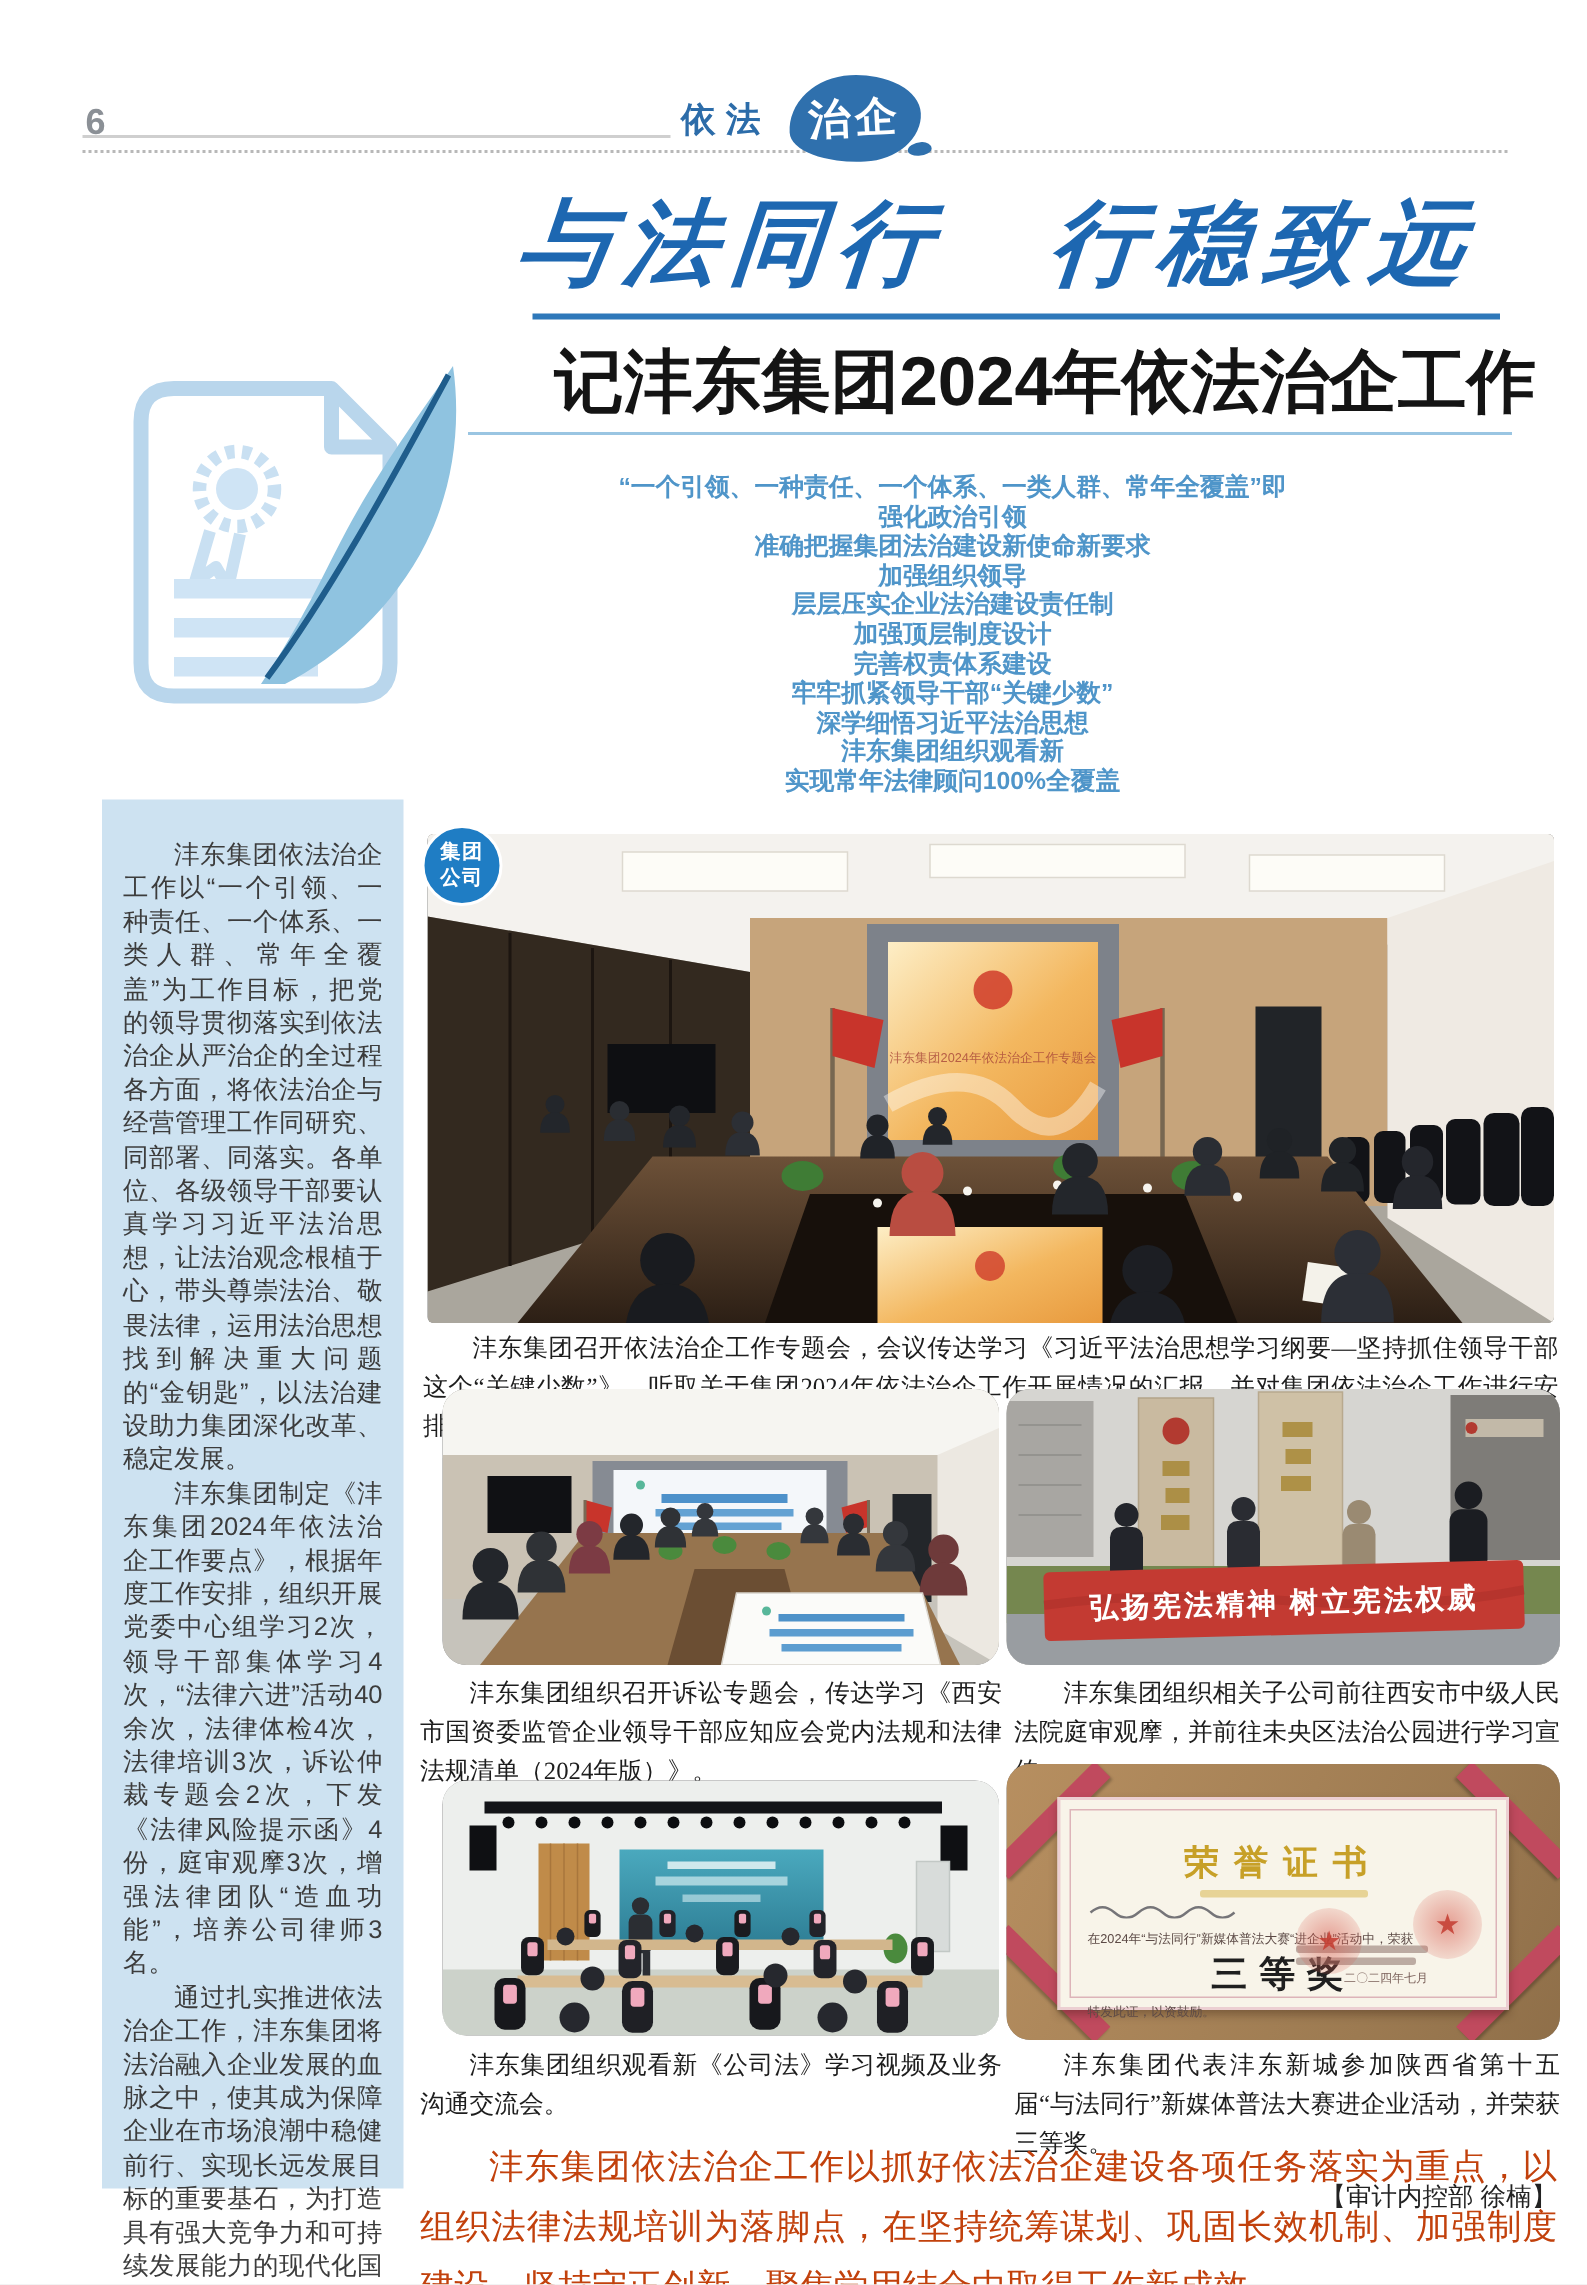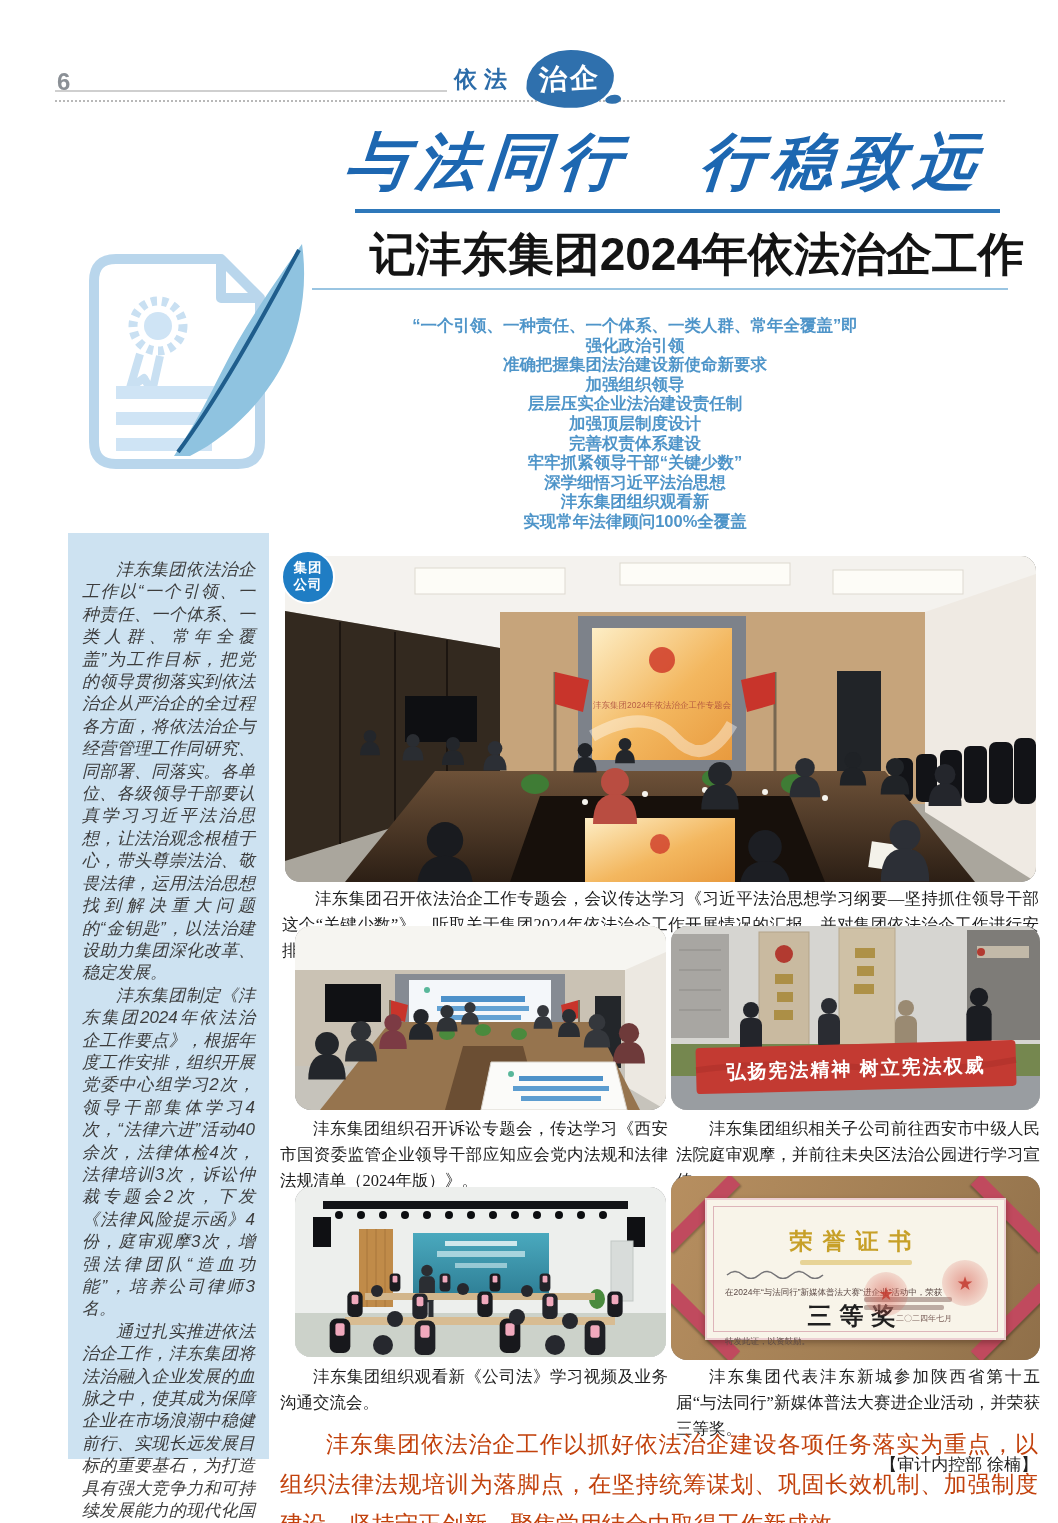--- a/index.html
+++ b/index.html
@@ -22,24 +22,24 @@
     font-size:62px;color:#1d67b1;letter-spacing:9px;transform:skewX(-5deg);white-space:nowrap;}
   .uline-b{height:4px;background:#2e78ba;}
   .uline-l{height:2px;background:#9ac5e2;}
   .art-title{width:760px;text-align:center;font-weight:bold;font-size:46px;color:#141414;white-space:nowrap;}
   
   .summary{width:676px;text-align:center;color:#4f95c9;font-size:16.5px;font-weight:600;}
   .summary div{line-height:19.6px;}
   
   .sidebar{width:201px;height:926px;background:#cde2f1;box-sizing:border-box;padding:26px 14px 0;
     font-size:17px;line-height:22.4px;color:#3c3c3c;text-align:justify;}
-  .sidebar p{margin:0;text-indent:2em;font-style:italic;}
+  .sidebar p{margin:0;text-indent:2em;}
   
   .photo{overflow:hidden;background:#888;}
-  .r8{border-radius:15px;} .r16{border-radius:16px;}
+  .r8{border-radius:4px;} .r16{border-radius:16px;}
   .photo svg{display:block;}
   .badge{width:50px;height:50px;border-radius:50%;background:#1f7dc4;border:2px solid #fff;color:#fff;
     display:flex;flex-direction:column;align-items:center;justify-content:center;font-size:13.5px;font-weight:bold;line-height:1.25;letter-spacing:1px;}
   
   .cap{font-family:"Liberation Serif",serif;font-size:16.5px;line-height:26px;color:#1d1d1d;text-align:justify;text-indent:2em;}
   
   .closing{width:758px;font-size:23px;line-height:40px;color:#c2410c;text-align:justify;text-indent:2em;}
   .byline{width:180px;text-align:right;font-size:17px;color:#222;}
   
   .cert{width:369px;height:184px;background:linear-gradient(115deg,#b78f60,#9c7a51 70%,#8f6f49);position:relative;}

